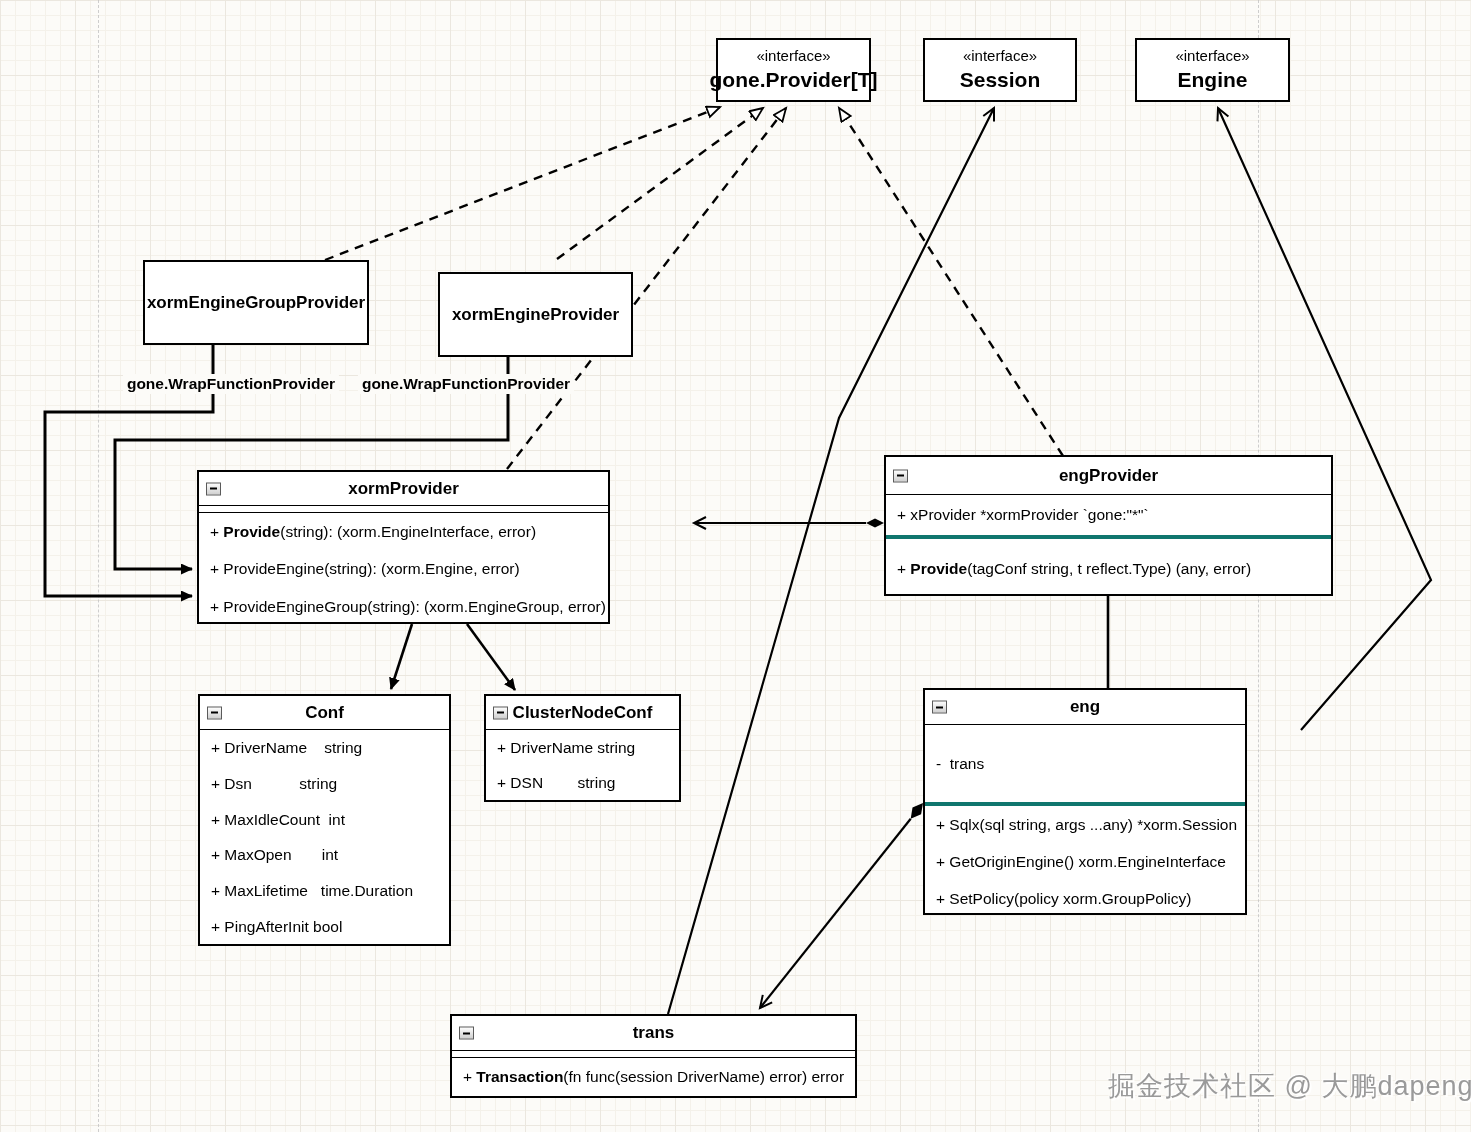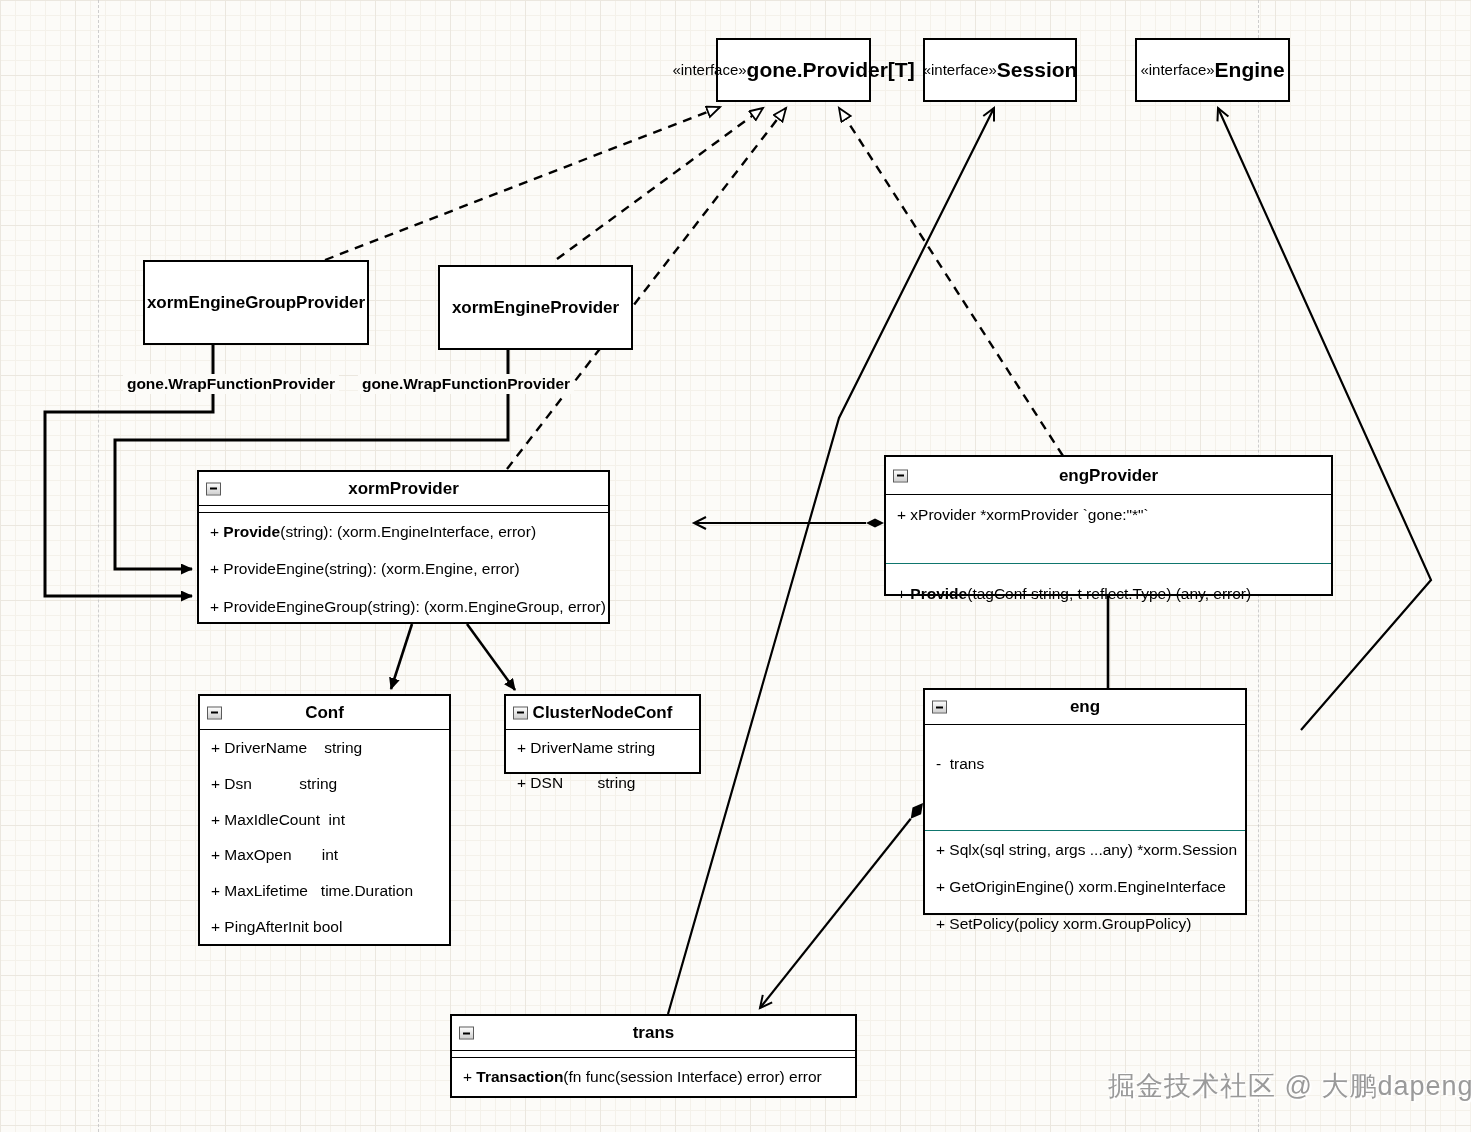--- a/index.html
+++ b/index.html
@@ -12,36 +12,36 @@
       linear-gradient(90deg, #ebe7df 1px, transparent 1px),
       linear-gradient(#f4f1ea 1px, transparent 1px),
       linear-gradient(90deg, #f4f1ea 1px, transparent 1px);
     background-size:75px 75px,75px 75px,15px 15px,15px 15px;
   }
   .guide{position:absolute;top:0;bottom:0;width:0;border-left:1px dashed #c6c6c6;opacity:.85;}
   #edges{position:absolute;left:0;top:0;}
 
   
   .box{position:absolute;background:#fff;border:2px solid #000;box-sizing:border-box;}
-  .iface{display:flex;flex-direction:row;align-items:center;justify-content:center;line-height:1.35;}
+  .iface{display:flex;flex-direction:column;align-items:center;justify-content:center;line-height:1.35;}
   .iface .stereo{font-size:15px;color:#000;}
   .iface .iname{font-size:21px;font-weight:bold;}
   .plain{display:flex;align-items:center;justify-content:center;font-size:17px;font-weight:bold;margin-left:44px;}
 
   
   .cls{position:absolute;background:#fff;border:2px solid #000;box-sizing:border-box;display:flex;flex-direction:column;}
   .cls-title{position:relative;display:flex;align-items:center;justify-content:center;
              font-size:17px;font-weight:bold;border-bottom:1px solid #000;flex:0 0 auto;}
   .collapse{position:absolute;left:7px;top:50%;transform:translateY(-50%);
             width:15px;height:13px;border:1px solid #5a5a5a;box-sizing:border-box;
             background:linear-gradient(#fdfdfd,#cfcfcf);display:flex;align-items:center;justify-content:center;}
   .collapse .minus{width:7px;height:2px;background:#000;}
   .dblgap{height:6px;border-bottom:1px solid #000;flex:0 0 auto;}
   .sec{display:flex;flex-direction:column;justify-content:space-around;flex:0 0 auto;}
-  .sec.bt{border-top:1px solid #0f766e;margin-top:28px;}
+  .sec.bt{border-top:4px solid #0f766e;}
   .mrow{white-space:pre;padding-left:11px;font-size:15.5px;color:#000;}
   .mrow .b{font-weight:bold;}
 
   .wrap-label{position:absolute;transform:translate(-50%,-50%);font-size:15.5px;font-weight:bold;
               background:#fcfbf8;padding:1px 4px;white-space:nowrap;}
 
   #watermark{position:absolute;left:1108px;top:1068px;font-size:27px;color:#9a9a9a;
              letter-spacing:1px;white-space:nowrap;
              text-shadow:2px 2px 1px #ffffff,-1px -1px 0 #ffffff;}
 </style>
@@ -99,21 +99,21 @@
     <span class="iname">Session</span>
   </div>
   <div class="box iface" style="left:1135px;top:38px;width:155px;height:64px">
     <span class="stereo">«interface»</span>
     <span class="iname">Engine</span>
   </div>
 
   <div class="box plain" style="left:99px;top:260px;width:226px;height:85px">
     <span>xormEngineGroupProvider</span>
   </div>
-  <div class="box plain" style="left:394px;top:265px;width:195px;height:85px">
+  <div class="box plain" style="left:394px;top:272px;width:195px;height:85px">
     <span>xormEngineProvider</span>
   </div>
 
   <div class="wrap-label" style="left:231px;top:384px">gone.WrapFunctionProvider</div>
   <div class="wrap-label" style="left:466px;top:384px">gone.WrapFunctionProvider</div>
 
   <div class="cls" style="left:197px;top:470px;width:413px;height:154px">
     <div class="cls-title" style="height:33px">
       <span class="collapse">
           <span class="minus"></span>
@@ -153,21 +153,21 @@
     <div class="sec" style="height:215px">
       <div class="mrow"><span>+ DriverName    string</span></div>
       <div class="mrow"><span>+ Dsn           string</span></div>
       <div class="mrow"><span>+ MaxIdleCount  int</span></div>
       <div class="mrow"><span>+ MaxOpen       int</span></div>
       <div class="mrow"><span>+ MaxLifetime   time.Duration</span></div>
       <div class="mrow"><span>+ PingAfterInit bool</span></div>
     </div>
   </div>
 
-  <div class="cls" style="left:504px;top:694px;width:197px;height:80px">
+  <div class="cls" style="left:484px;top:694px;width:197px;height:108px">
     <div class="cls-title" style="height:33px">
       <span class="collapse">
           <span class="minus"></span>
         </span>
       <span>ClusterNodeConf</span>
     </div>
     <div class="sec" style="height:71px">
       <div class="mrow"><span>+ DriverName string</span></div>
       <div class="mrow"><span>+ DSN        string</span></div>
     </div>
@@ -192,19 +192,19 @@
 
   <div class="cls" style="left:450px;top:1014px;width:407px;height:84px">
     <div class="cls-title" style="height:34px">
       <span class="collapse">
           <span class="minus"></span>
         </span>
       <span>trans</span>
     </div>
     <div class="dblgap"></div>
     <div class="sec" style="height:38px">
-      <div class="mrow"><span>+ </span><span class="b">Transaction</span><span>(fn func(session Interface) error) error</span></div>
+      <div class="mrow"><span>+ </span><span class="b">Transaction</span><span>(fn func(session DriverName) error) error</span></div>
     </div>
   </div>
 
   <div id="watermark">掘金技术社区 @ 大鹏dapeng</div>
 
 </div>
 
 </body></html>

